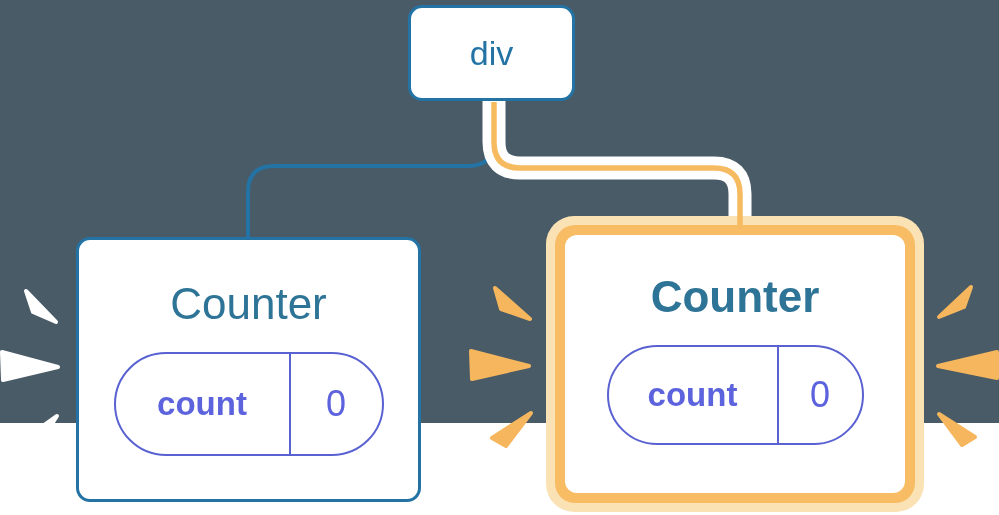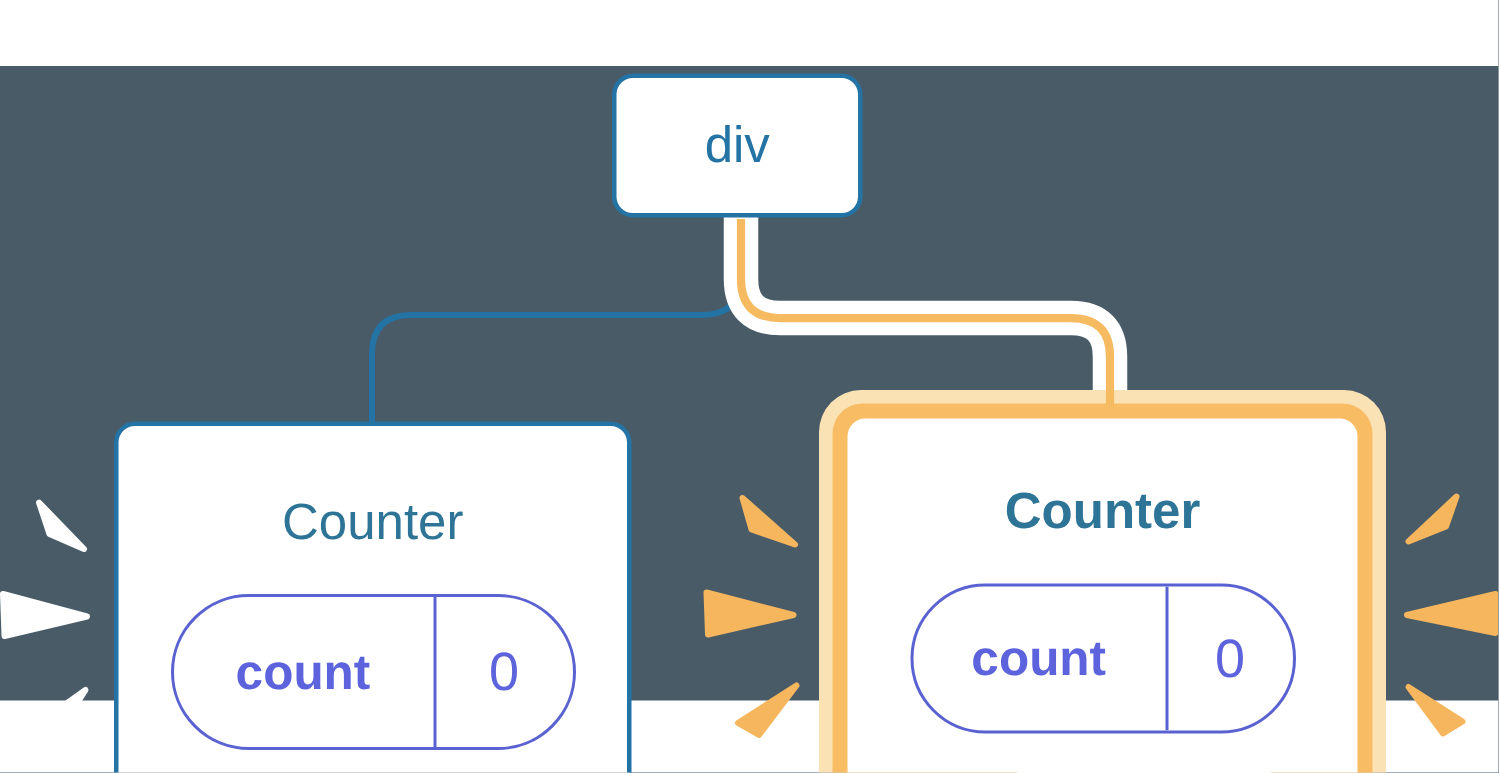--- a/index.html
+++ b/index.html
@@ -3,38 +3,38 @@
 <meta charset="utf-8">
 <style>
   :root{
     --background:#495B67; --blue:#2473A5; --title-blue:#2E7497;
     --purple:#5A62D2; --purple-text:#5C63DD; --yellow-line:#F6BB60;
     --orange-ring:#F8BD64; --halo:#FBE2B5; --orange-spark:#F6B65D; --white-spark:#FFFFFF;
   }
   *{margin:0;padding:0;box-sizing:border-box;}
   html,body{width:999px;height:515px;overflow:hidden;}
   body{font-family:"Liberation Sans", sans-serif;}
-  .stage{position:relative;width:999px;height:423px;background:var(--background,#495B67);margin-top:44px;}
+  .stage{position:relative;width:999px;height:423px;background:var(--background,#495B67);}
   svg.layer{position:absolute;left:0;top:0;width:999px;height:515px;display:block;pointer-events:none;}
   .under{z-index:1;} .over{z-index:3;}
 
   .line-blue{fill:none;stroke:var(--blue,#2473A5);stroke-width:4;}
   .line-casing{fill:none;stroke:#ffffff;stroke-width:23;stroke-linejoin:round;}
   .line-yellow{fill:none;stroke:var(--yellow-line,#F6BB60);stroke-width:5.5;}
   .spark-white{fill:var(--white-spark,#fff);stroke:var(--white-spark,#fff);stroke-width:4;stroke-linejoin:round;}
   .spark-orange{fill:var(--orange-spark,#F6B65D);stroke:var(--orange-spark,#F6B65D);stroke-width:4;stroke-linejoin:round;}
 
   .node{position:absolute;z-index:2;background:#fff;}
   .root-node{left:408px;top:5px;width:167px;height:96px;border:3.5px solid var(--blue,#2473A5);
     border-radius:14px;display:flex;align-items:center;justify-content:center;
     font-size:34px;font-weight:500;color:var(--blue,#2473A5);}
 
   .card{border-radius:14px;display:flex;flex-direction:column;align-items:center;}
   .left-card{left:76px;top:237px;width:345px;height:265px;border:3px solid var(--blue,#2473A5);}
-  .card-title{margin-top:44px;line-height:40px;font-size:34px;color:var(--title-blue,#2E7497);}
+  .card-title{margin-top:44px;line-height:40px;font-size:44px;color:var(--title-blue,#2E7497);}
   .left-card .card-title{font-weight:500;}
   .right-title{font-weight:700;}
 
   .right-wrap{position:absolute;z-index:2;left:546px;top:216px;width:378px;height:296px;
     background:var(--halo,#FBE2B5);border-radius:28px;padding:9px;}
   .right-ring{width:100%;height:100%;background:var(--orange-ring,#F8BD64);border-radius:20px;padding:10px;}
   .right-card{position:relative;width:100%;height:100%;background:#fff;border-radius:12px;
     display:flex;flex-direction:column;align-items:center;}
   .right-card .card-title{margin-top:42px;}
 

